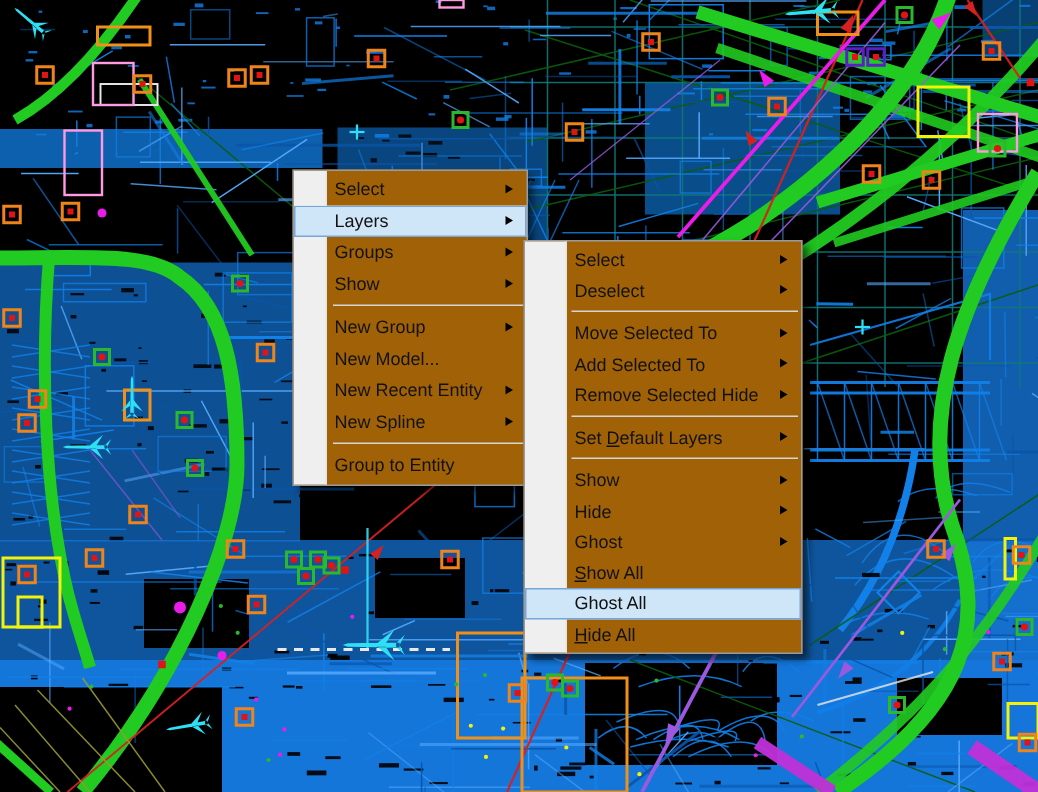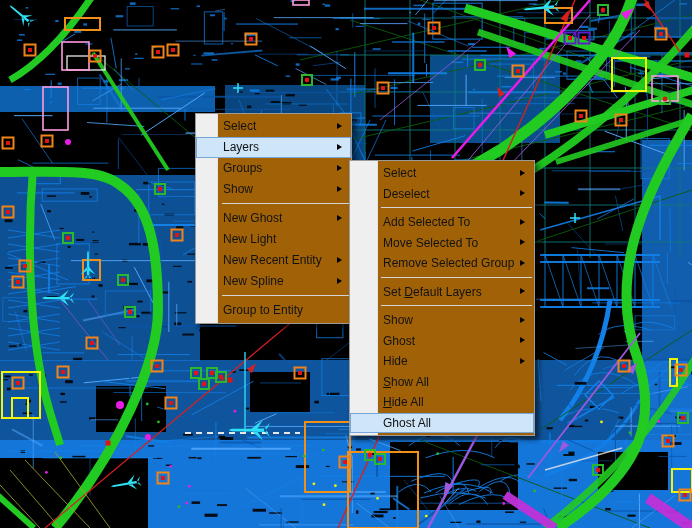--- a/index.html
+++ b/index.html
@@ -1010,46 +1010,46 @@
 
 <div class="menu menu1" id="menu1" style="left:195px;top:113px;width:157px;">
   <div class="gutter"></div>
 <div class="mrow"><span>Select</span><span class="marrow"></span></div>
     <div class="mrow hl"><span>Layers</span><span class="marrow"></span></div>
     <div class="mrow"><span>Groups</span><span class="marrow"></span></div>
     <div class="mrow"><span>Show</span><span class="marrow"></span></div>
     <div class="msep">
       <div></div>
     </div>
-    <div class="mrow"><span>New Ghost</span><span class="marrow"></span></div>
-    <div class="mrow"><span>New Light</span></div>
+    <div class="mrow"><span>New Group</span><span class="marrow"></span></div>
+    <div class="mrow"><span>New Model...</span></div>
     <div class="mrow"><span>New Recent Entity</span><span class="marrow"></span></div>
     <div class="mrow"><span>New Spline</span><span class="marrow"></span></div>
     <div class="msep">
       <div></div>
     </div>
     <div class="mrow"><span>Group to Entity</span></div>
   </div>
 
 <div class="menu menu2" id="menu2" style="left:349px;top:160px;width:186px;">
   <div class="gutter"></div>
 <div class="mrow"><span>Select</span><span class="marrow"></span></div>
     <div class="mrow"><span>Deselect</span><span class="marrow"></span></div>
     <div class="msep">
       <div></div>
     </div>
+    <div class="mrow"><span>Move Selected To</span><span class="marrow"></span></div>
     <div class="mrow"><span>Add Selected To</span><span class="marrow"></span></div>
-    <div class="mrow"><span>Move Selected To</span><span class="marrow"></span></div>
-    <div class="mrow"><span>Remove Selected Group</span><span class="marrow"></span></div>
+    <div class="mrow"><span>Remove Selected Hide</span><span class="marrow"></span></div>
     <div class="msep">
       <div></div>
     </div>
     <div class="mrow"><span>Set <u>D</u>efault Layers</span><span class="marrow"></span></div>
     <div class="msep">
       <div></div>
     </div>
     <div class="mrow"><span>Show</span><span class="marrow"></span></div>
+    <div class="mrow"><span>Hide</span><span class="marrow"></span></div>
     <div class="mrow"><span>Ghost</span><span class="marrow"></span></div>
-    <div class="mrow"><span>Hide</span><span class="marrow"></span></div>
     <div class="mrow"><span><u>S</u>how All</span></div>
+    <div class="mrow hl"><span>Ghost All</span></div>
     <div class="mrow"><span><u>H</u>ide All</span></div>
-    <div class="mrow hl"><span>Ghost All</span></div>
   </div>
 
 </body></html>

